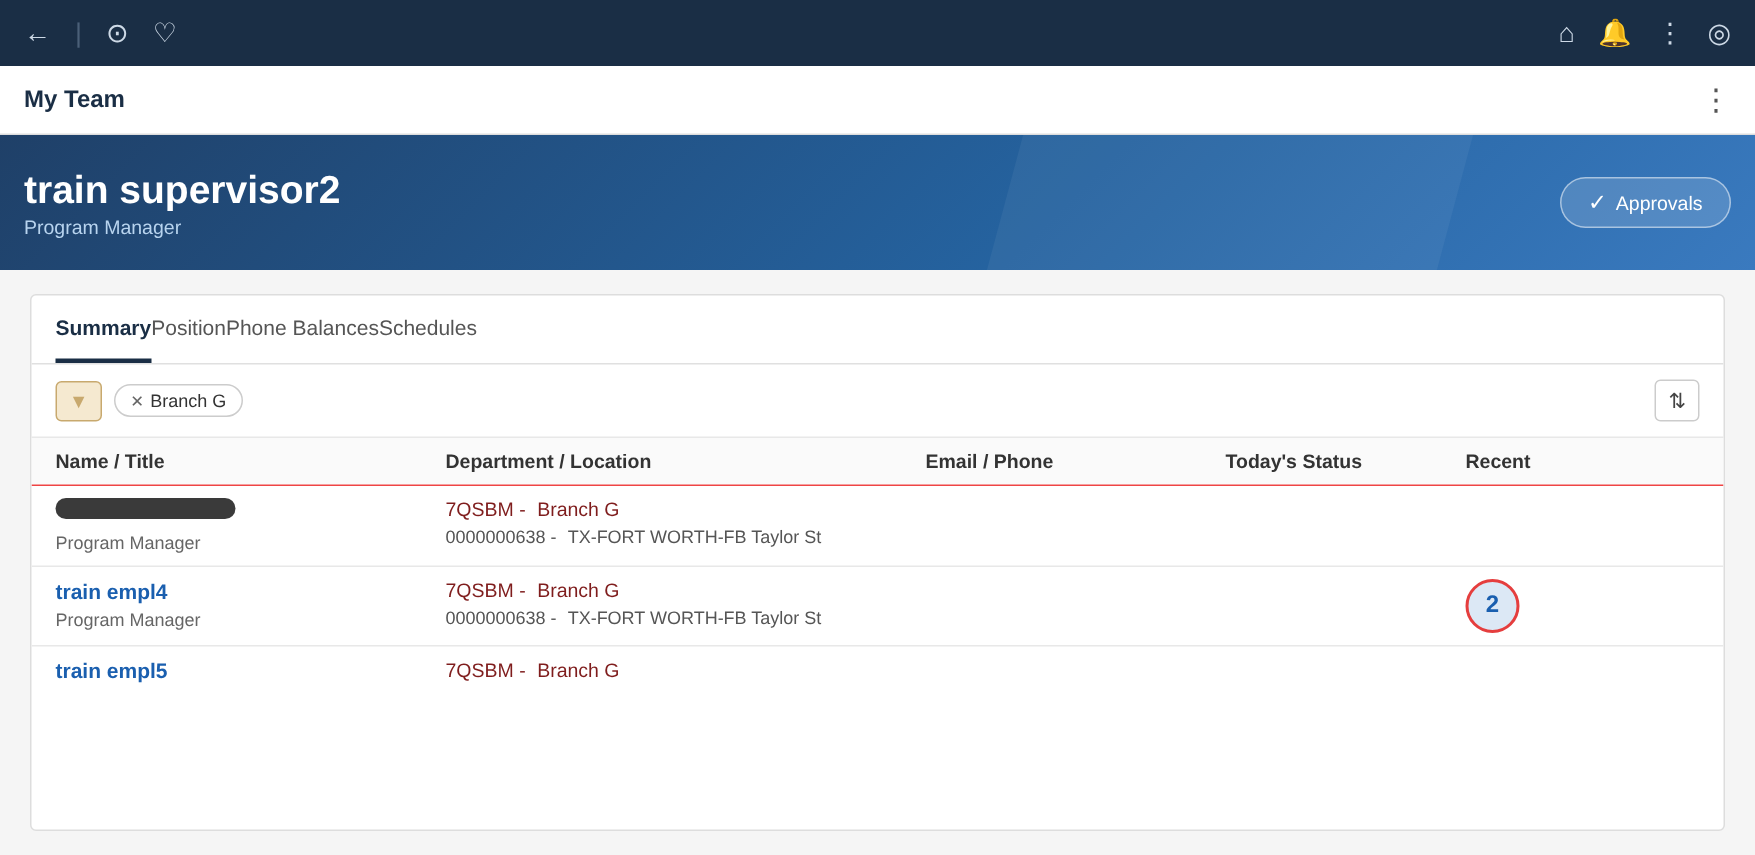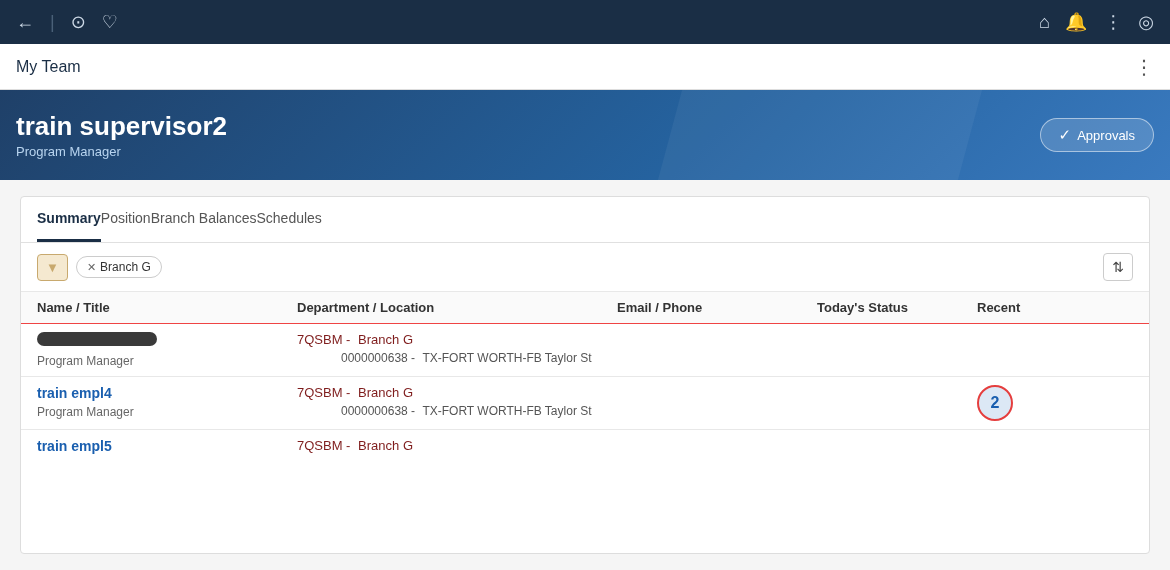--- a/index.html
+++ b/index.html
@@ -34,21 +34,21 @@
       background: #fff;
       height: 46px;
       display: flex;
       align-items: center;
       justify-content: space-between;
       padding: 0 16px;
       border-bottom: 1px solid #ddd;
     }
     .page-header-title {
       font-size: 16px;
-      font-weight: 400;
+      font-weight: 700;
       color: #1a2e45;
     }
 
     
     .hero-banner {
       background: linear-gradient(135deg, #1f4068 0%, #2563a0 60%, #3a7abf 100%);
       height: 90px;
       display: flex;
       align-items: center;
       justify-content: space-between;
@@ -229,21 +229,20 @@
       margin-top: 4px;
     }
     .dept-primary {
       font-size: 13px;
       color: #7f1d1d;
     }
     .dept-secondary {
       font-size: 12px;
       color: #555;
       margin-top: 4px;
-      margin-left: 44px;
     }
     .recent-badge {
       width: 36px;
       height: 36px;
       background: #dce8f5;
       border: 2px solid #e53e3e;
       border-radius: 50%;
       display: flex;
       align-items: center;
       justify-content: center;
@@ -290,21 +289,21 @@
   <div class="content-card">
 
     <div class="tabs-bar">
       <div class="tab active">
         <span>Summary</span>
       </div>
       <div class="tab">
         <span>Position</span>
       </div>
       <div class="tab">
-        <span>Branch Balances</span>
+        <span>Phone Balances</span>
       </div>
       <div class="tab">
         <span>Schedules</span>
       </div>
     </div>
 
     <div class="filter-row">
       <div class="filter-left">
         <button class="filter-btn">
           <span style="color:#c8a96e;font-size:13px;">▼</span>

